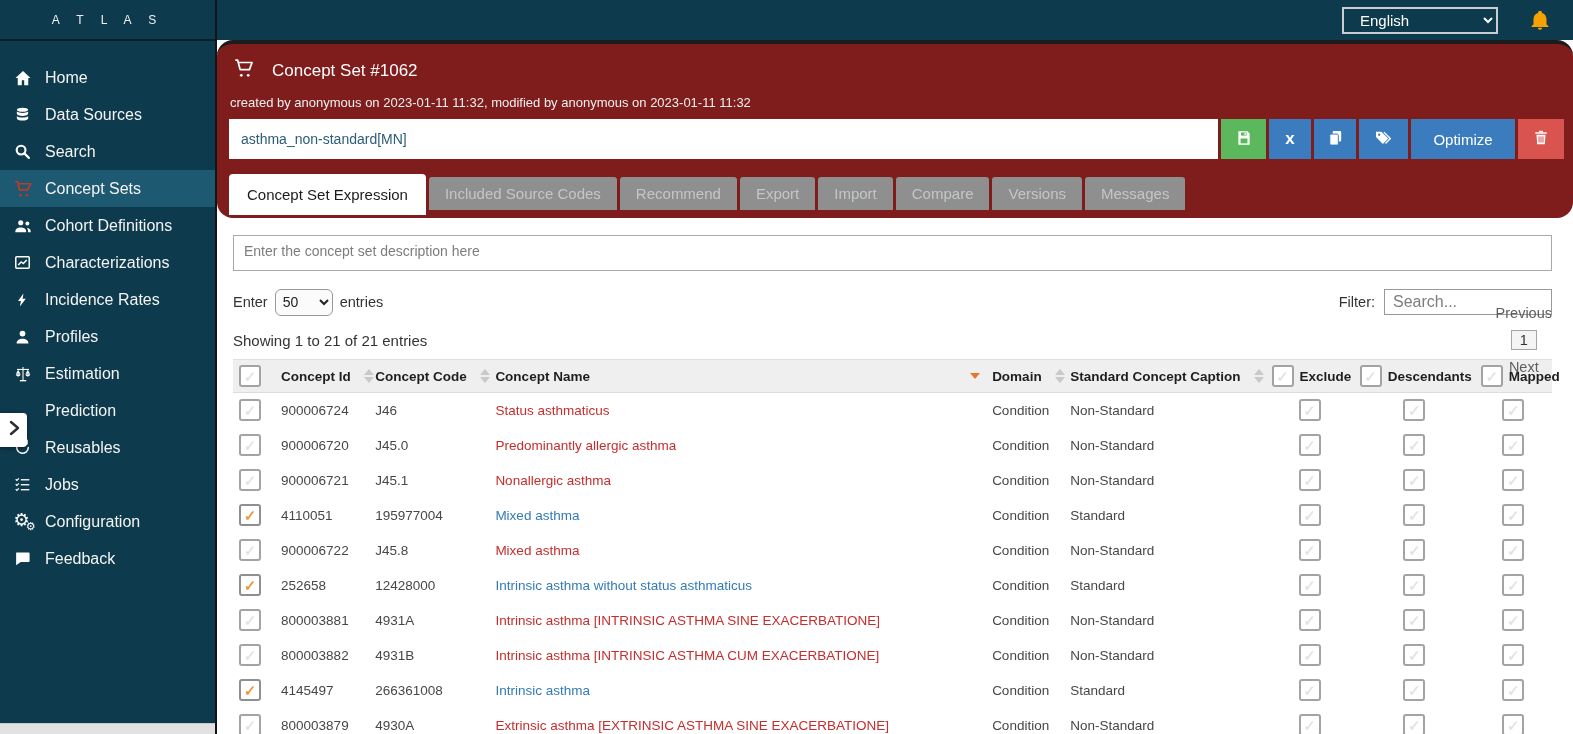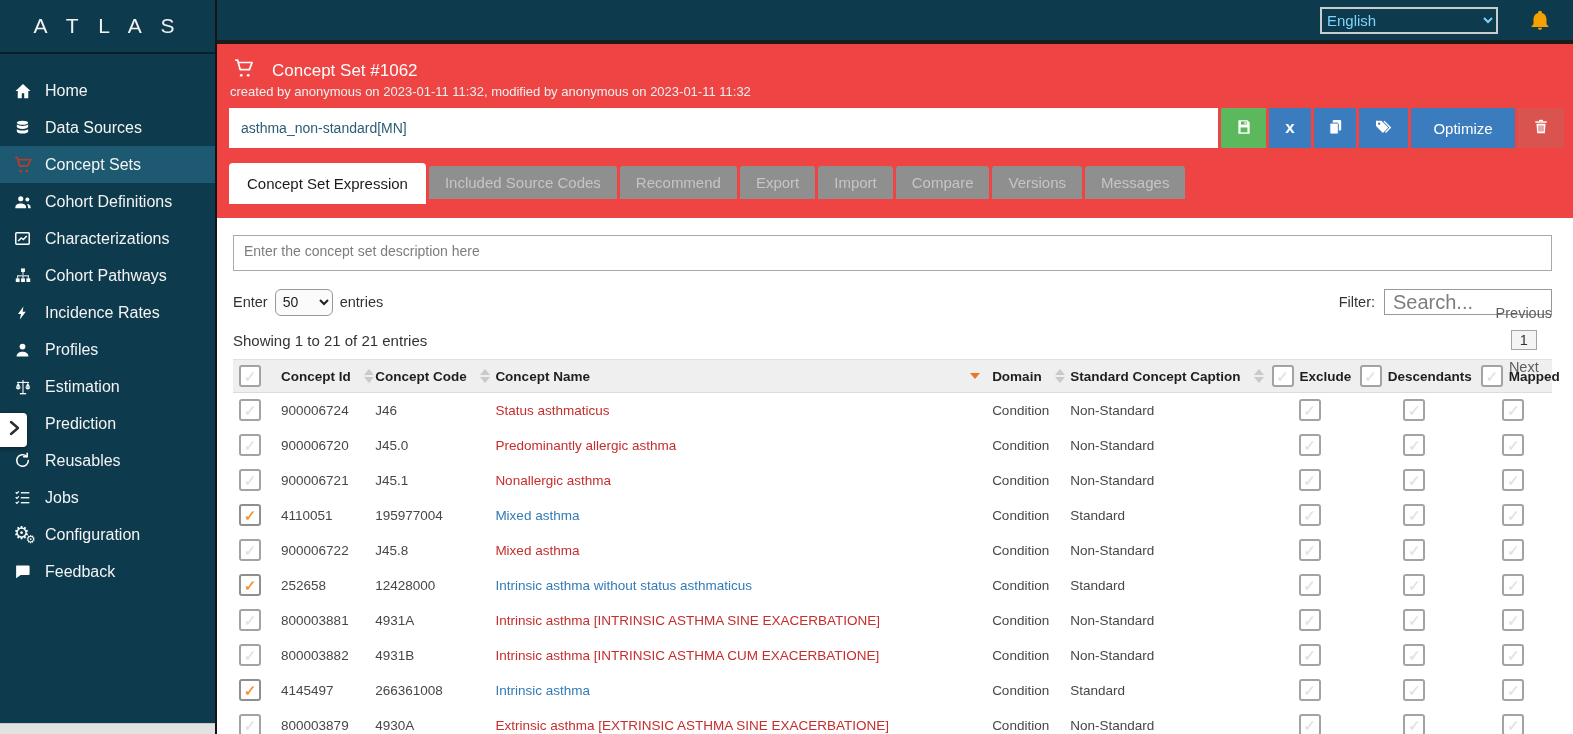--- a/index.html
+++ b/index.html
@@ -8,22 +8,22 @@
     width:1573px; height:734px; overflow:hidden;
     font-family:"Liberation Sans", sans-serif;
     display:flex; background:#fff;
   }
   
   .sidebar {
     width:217px; min-width:217px; background:#0d3a4c; color:#fff;
     position:relative; border-right:2px solid #141414;
   }
   .logo {
-    height:54px; display:flex; align-items:center; justify-content:center;
-    font-size:21px; letter-spacing:7px; color:#f2f2f2;
+    height:41px; display:flex; align-items:center; justify-content:center;
+    font-size:12px; letter-spacing:7px; color:#f2f2f2;
     border-bottom:2px solid #08202c;
   }
   .nav { margin:0; padding:18px 0 0 0; list-style:none; }
   .nav-item {
     display:flex; align-items:center; height:37px; padding-left:11px;
     font-size:16px; gap:11px; cursor:pointer; color:#f4f4f4; white-space:nowrap;
   }
   .nav-item.active { background:#1d5971; }
   .nav-icon { width:23px; min-width:23px; display:flex; justify-content:center; align-items:center; }
   .expand-handle {
@@ -36,31 +36,31 @@
     position:absolute; left:0; bottom:0; width:215px; height:11px; background:#e2e2e2;
     border-top:1px solid #c9c9c9;
   }
   
   .main { flex:1; display:flex; flex-direction:column; min-width:0; }
   .topbar {
     height:40px; min-height:40px; background:#0d3a4c;
     display:flex; align-items:center; justify-content:flex-end; padding-right:22px; gap:19px;
   }
   .lang {
-    width:178px; height:27px; background:#0d3a4c; color:#7dd3fc;
-    border:2px solid #c9cdd0; font-size:15px; padding:0 1px; margin-right:12px;
+    width:156px; height:27px; background:#0d3a4c; color:#ffffff;
+    border:2px solid #c9cdd0; font-size:15px; padding:0 12px; margin-right:12px;
   }
   .bell { display:flex; cursor:pointer; }
   
   .header {
-    background:#ef4444; height:178px; min-height:178px; color:#fff;
-    padding:0 9px 0 12px; border-top:4px solid #1c1c1c;
+    background:#7f1d1d; height:178px; min-height:178px; color:#fff;
+    padding:0 9px 0 12px; border-top:4px solid #1c1c1c;border-radius:16px;
   }
   .title-row { display:flex; align-items:center; gap:17px; padding:13px 0 0 4px; font-size:17px; color:#fdfdfd; }
-  .byline { font-size:13px; color:#efefef; margin-top:0; padding-left:1px; }
+  .byline { font-size:13px; color:#efefef; margin-top:11px; padding-left:1px; }
   .name-row { display:flex; margin-top:9px; height:40px; }
   .name-input {
     flex:1; border:none; outline:none; padding:0 12px; font-size:14px;
     color:#2b5d77; background:#fff; font-family:"Liberation Sans",sans-serif;
   }
   .btn {
     height:40px; margin-left:3px; border:none; color:#fff; cursor:pointer;
     display:flex; align-items:center; justify-content:center;
     font-family:"Liberation Sans",sans-serif;
   }
@@ -91,21 +91,21 @@
     font-family:"Liberation Sans",sans-serif; font-size:14px; color:#333; resize:none; outline:none;
   }
   .desc::placeholder, .filter-input::placeholder { color:#7d7d7d; }
   .controls { display:flex; justify-content:space-between; align-items:center; margin-top:13px; height:28px; font-size:14.5px; color:#333; }
   .show-group, .filter-group { display:flex; align-items:center; }
   .page-size {
     margin:0 7px; width:58px; height:27px; font-size:14px; padding:0 3px;
     border:1px solid #999; border-radius:6px; background:#fbfbfb; color:#222;
     font-family:"Liberation Sans",sans-serif;
   }
-  .filter-input { margin-left:9px; width:168px; height:26px; border:1px solid #999; padding:0 8px; font-size:20px; outline:none; font-family:"Liberation Sans",sans-serif; }
+  .filter-input { margin-left:9px; width:168px; height:26px; border:1px solid #999; padding:0 8px; font-size:16px; outline:none; font-family:"Liberation Sans",sans-serif; }
   .meta-row { display:flex; justify-content:space-between; align-items:center; margin-top:12px; height:24px; }
   .showing { font-size:15px; color:#333; }
   .pagination { display:flex; align-items:center; gap:9px; font-size:14.5px; color:#5e5e5e;flex-direction:column; }
   .page-num { border:1px solid #a5a5a5; background:#f4f4f4; color:#333; padding:1px 8px; cursor:pointer; }
   .page-link { cursor:pointer; }
   
   table { width:100%; border-collapse:collapse; table-layout:fixed; margin-top:7px; }
   thead th {
     background:#efefef; border-top:1px solid #e0e0e0; border-bottom:1px solid #dcdcdc;
     font-size:13.5px; color:#1e1e1e; font-weight:bold; text-align:left;
@@ -147,20 +147,29 @@
       <li class="nav-item">
     <span class="nav-icon">
           <svg width="17" height="18" viewBox="0 0 24 24" fill="#fff">
             <ellipse cx="12" cy="4.6" rx="8" ry="2.9"></ellipse>
             <path d="M4 7.2v3.2c0 1.6 3.6 2.9 8 2.9s8-1.3 8-2.9V7.2c-1.6 1.2-4.5 1.9-8 1.9s-6.4-.7-8-1.9z"></path>
             <path d="M4 13.6v3.2c0 1.6 3.6 2.9 8 2.9s8-1.3 8-2.9v-3.2c-1.6 1.2-4.5 1.9-8 1.9s-6.4-.7-8-1.9z"></path>
           </svg>
         </span>
     <span class="nav-label">Data Sources</span>
   </li>
+      <li class="nav-item">
+    <span class="nav-icon">
+          <svg width="17" height="17" viewBox="0 0 24 24" fill="none" stroke="#fff" stroke-width="3" stroke-linecap="round">
+            <circle cx="10" cy="10" r="6.2"></circle>
+            <path d="M15 15l6 6"></path>
+          </svg>
+        </span>
+    <span class="nav-label">Search</span>
+  </li>
       <li class="nav-item active">
     <span class="nav-icon">
           <svg width="20" height="19" viewBox="0 0 24 24" fill="none" stroke="#c0392b" stroke-width="2.1" stroke-linejoin="round">
             <circle cx="9" cy="20.4" r="1.6" fill="#c0392b" stroke="none"></circle>
             <circle cx="16.8" cy="20.4" r="1.6" fill="#c0392b" stroke="none"></circle>
             <path d="M2 3.2h2.9l2.8 10.6h10.2L21.8 6H6.5"></path>
           </svg>
         </span>
     <span class="nav-label">Concept Sets</span>
   </li>
@@ -176,36 +185,20 @@
     <span class="nav-label">Cohort Definitions</span>
   </li>
       <li class="nav-item">
     <span class="nav-icon">
           <svg width="17" height="17" viewBox="0 0 24 24" fill="none" stroke="#fff" stroke-width="2.1">
             <rect x="2.5" y="4" width="19" height="16" rx="1.2"></rect>
             <path d="M6 15.5l4.2-4.3 3 2.2 4.8-5"></path>
           </svg>
         </span>
     <span class="nav-label">Characterizations</span>
-  </li>
-      <li class="nav-item">
-    <span class="nav-icon">
-          <svg width="18" height="17" viewBox="0 0 24 24" fill="#fff">
-            <rect x="9.3" y="2" width="5.4" height="5"></rect>
-            <rect x="1.8" y="16" width="5.4" height="5.2"></rect>
-            <rect x="9.3" y="16" width="5.4" height="5.2"></rect>
-            <rect x="16.8" y="16" width="5.4" height="5.2"></rect>
-            <rect x="11.3" y="7" width="1.4" height="4"></rect>
-            <rect x="3.8" y="11.8" width="16.4" height="1.4"></rect>
-            <rect x="3.8" y="12.4" width="1.4" height="3.6"></rect>
-            <rect x="11.3" y="12.4" width="1.4" height="3.6"></rect>
-            <rect x="18.8" y="12.4" width="1.4" height="3.6"></rect>
-          </svg>
-        </span>
-    <span class="nav-label">Cohort Pathways</span>
   </li>
       <li class="nav-item">
     <span class="nav-icon">
           <svg width="15" height="18" viewBox="0 0 24 24" fill="#fff">
             <path d="M13.5 1.5L4.8 13.6h4.7L7.8 22.5 17.2 9.9h-5z"></path>
           </svg>
         </span>
     <span class="nav-label">Incidence Rates</span>
   </li>
       <li class="nav-item">

